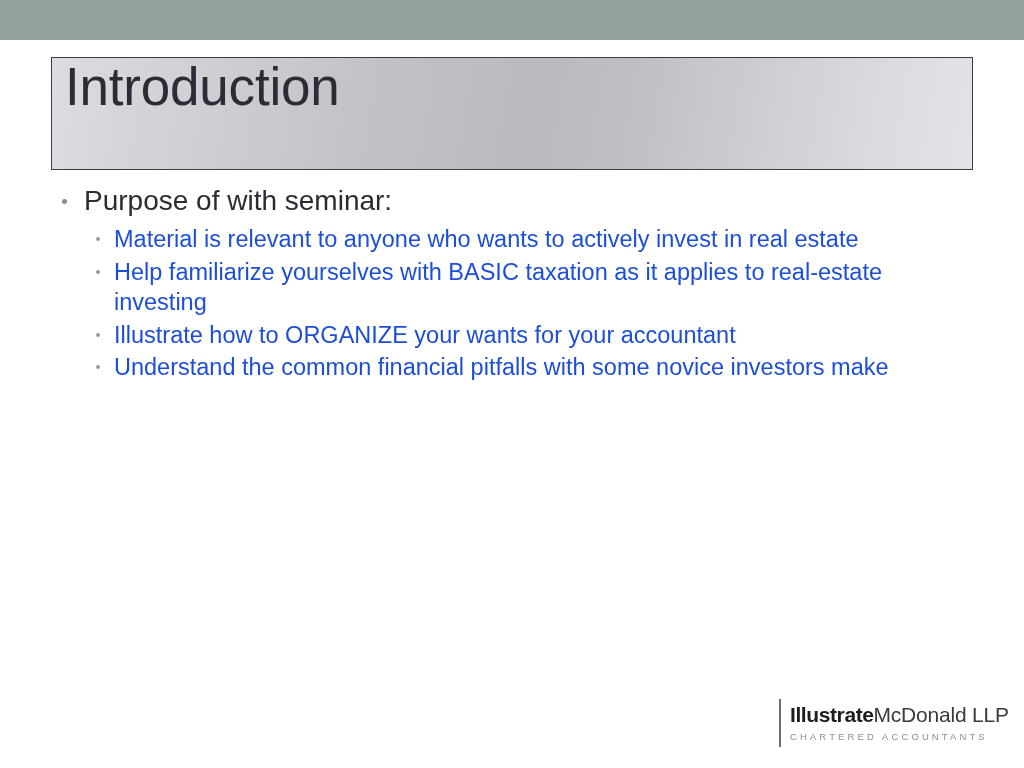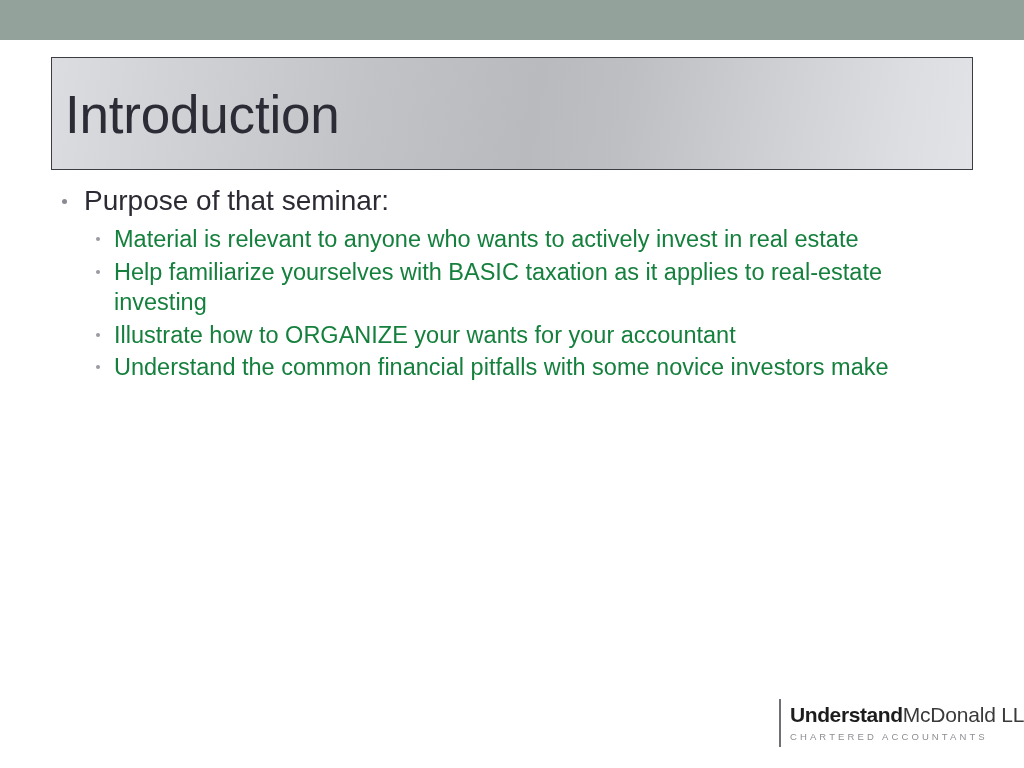--- a/index.html
+++ b/index.html
@@ -45,21 +45,20 @@
     background: linear-gradient(100deg,
         #dcdde1 0%,
         #d2d3d7 12%,
         #c2c3c7 34%,
         #b9babe 52%,
         #bebfc3 62%,
         #cfd0d4 78%,
         #dddee2 92%,
         #e2e3e7 100%);
     display: flex;
-    align-items: center;
   }
   .title-text {
     font-size: 53px;
     line-height: 1;
     color: #2c2c36;
     font-weight: 400;
     letter-spacing: -0.2px;
     padding-left: 13px;
     margin-top: 2px;
     white-space: nowrap;
@@ -94,21 +93,21 @@
   .sub-list {
     margin: 0;
     padding: 0;
   }
   .bullet-l2 {
     position: relative;
     padding-left: 63px;
     padding-right: 40px;
     font-size: 23.5px;
     line-height: 1.30;
-    color: #15803d;
+    color: #1d4ed8;
     margin: 0 0 2px 0;
   }
   .bullet-l2 .dot {
     position: absolute;
     left: 45px;
     top: 13px;
     width: 4px;
     height: 4px;
     border-radius: 50%;
     background: #9a9aa1;
@@ -165,21 +164,21 @@
   <div class="top-band"></div>
 
   <div class="title-plate">
     <div class="title-text">Introduction</div>
   </div>
 
   <div class="body-area">
 
     <div class="bullet-l1">
       <span class="dot"></span>
-      <span>Purpose of that seminar:</span>
+      <span>Purpose of with seminar:</span>
     </div>
 
     <div class="sub-list">
 
       <div class="bullet-l2">
         <span class="dot"></span>
         <span>Material is relevant to anyone who wants to actively invest in real estate</span>
       </div>
 
       <div class="bullet-l2">
@@ -197,20 +196,20 @@
         <span>Understand the common financial pitfalls with some novice investors make</span>
       </div>
 
     </div>
   </div>
 
   <div class="logo-block">
     <div class="logo-rule"></div>
     <div class="logo-inner">
       <div class="logo-line1">
-        <span class="bold">Understand</span><span class="light">McDonald LLP</span>
+        <span class="bold">Illustrate</span><span class="light">McDonald LLP</span>
       </div>
       <div class="logo-line2">CHARTERED ACCOUNTANTS</div>
     </div>
 
   </div>
 
 </div>
 
 </body></html>

